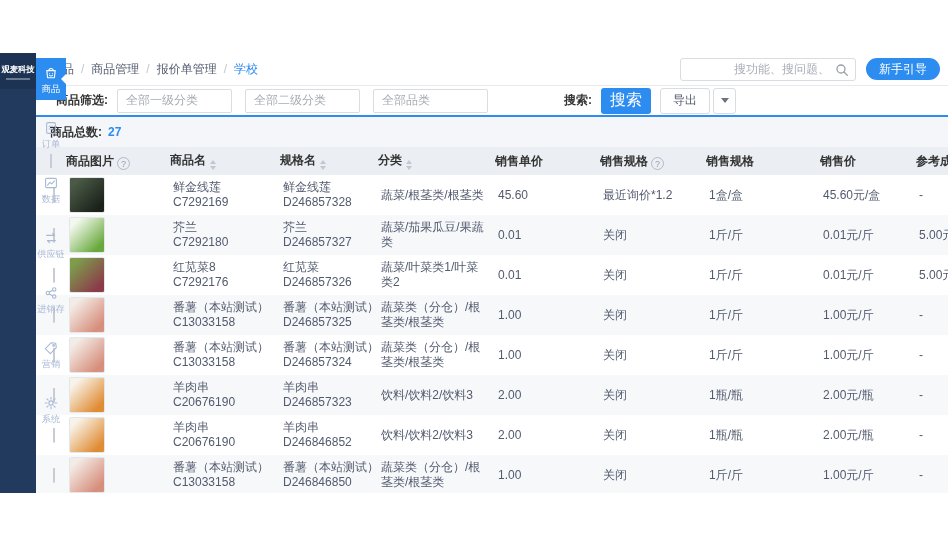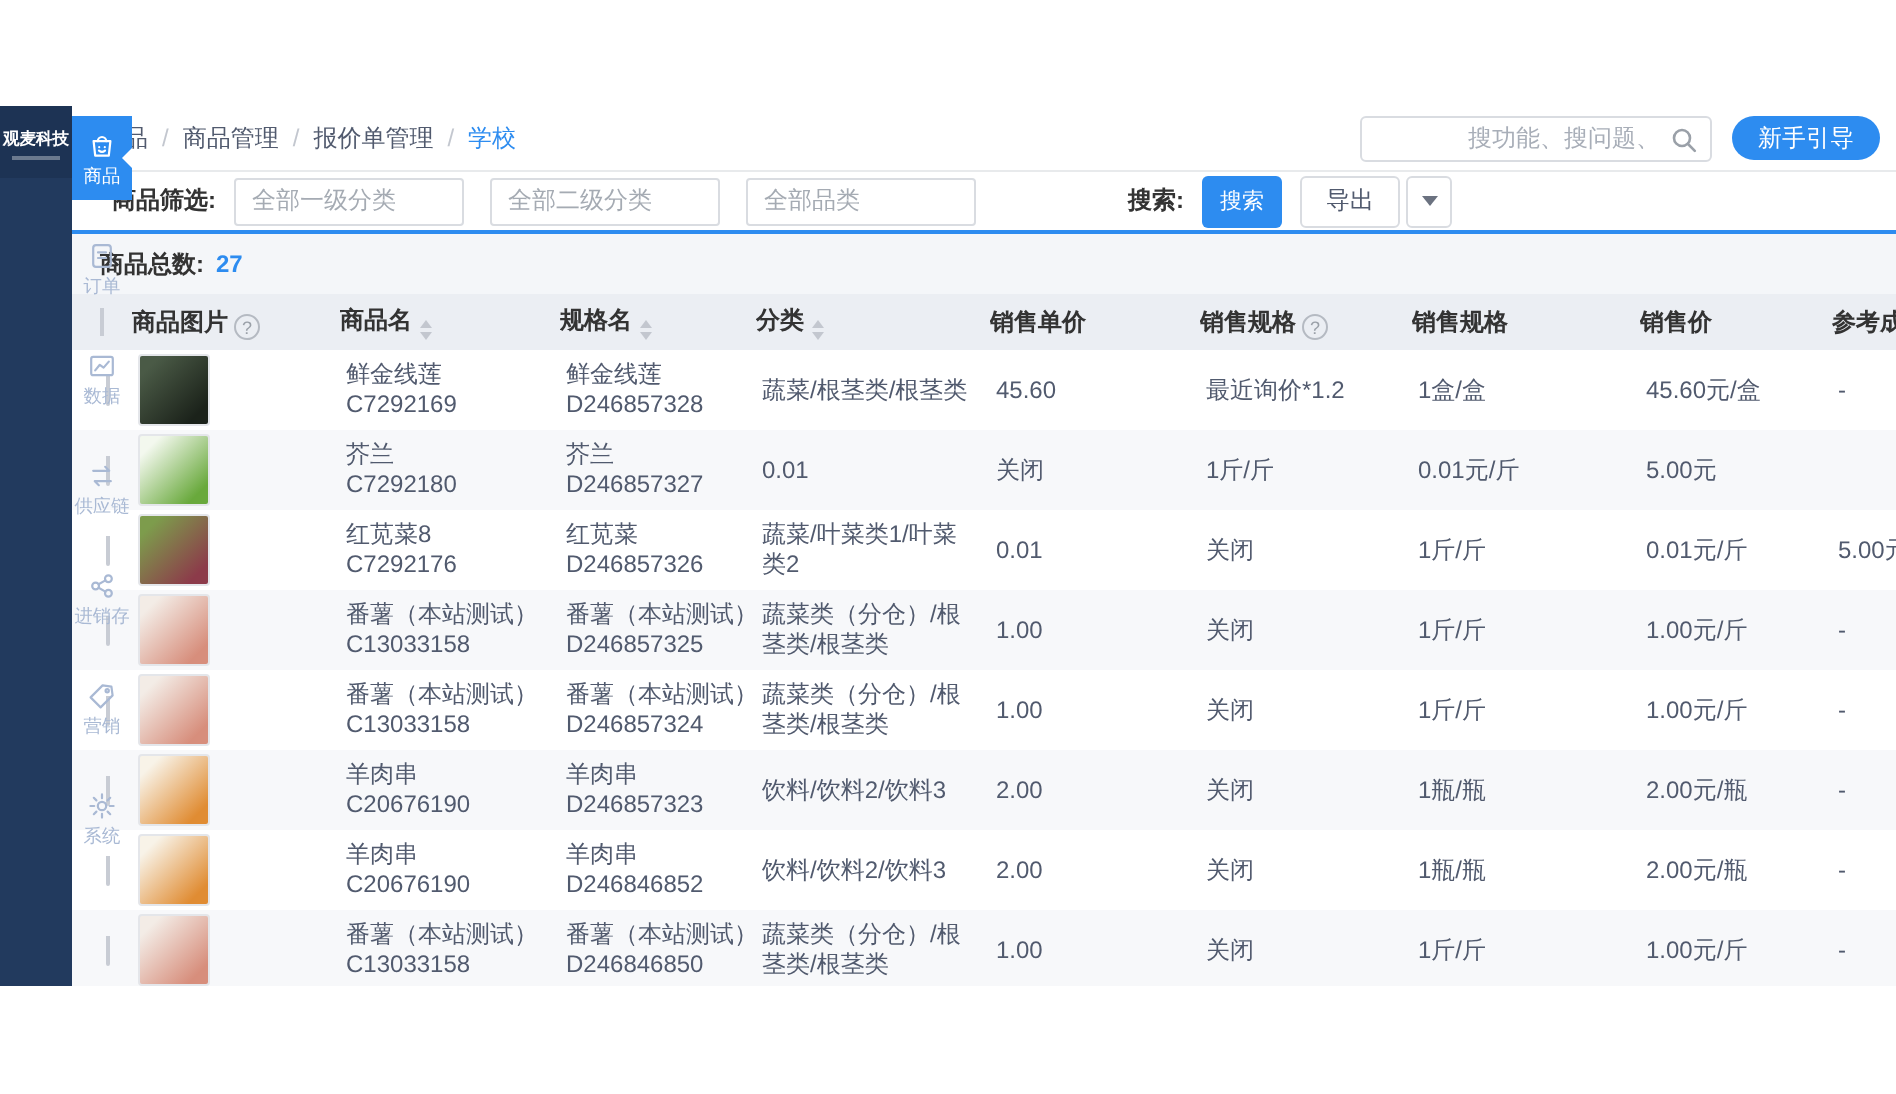--- a/index.html
+++ b/index.html
@@ -45,21 +45,21 @@
   .f-label { font-weight: bold; color: #333; margin-right: 9px; }
   .select { width: 115px; height: 24px; border: 1px solid #d9dce1; border-radius: 2px; background: #fff;
     display: flex; align-items: center; padding: 0 8px; color: #a5abb3; margin-right: 13px; cursor: pointer;
     white-space: nowrap; overflow: hidden; }
   .s-label { font-weight: bold; color: #333; margin: 0 9px 0 63px; }
   .search-input { width: 170px; height: 24px; border: 1px solid #d9dce1; border-radius: 2px; margin-right: 10px; }
   .search-input input { border: none; outline: none; width: 100%; height: 100%; padding: 0 8px; font-size: 12px;
     color: #515a6e; background: transparent; font-family: inherit; }
   .search-input input::placeholder { color: #a8aeb8; }
   .btn-primary { height: 26px; padding: 0 9px; background: #2d8cf0; color: #fff; border: none; border-radius: 3px;
-    font-size: 11px; margin-right: 9px; cursor: pointer; font-family: inherit; }
+    font-size: 16px; margin-right: 9px; cursor: pointer; font-family: inherit; }
   .btn-export { height: 26px; padding: 0 12px; background: #fff; border: 1px solid #d9dce1; border-radius: 3px;
     color: #515a6e; font-size: 12px; cursor: pointer; margin-right: 3px; font-family: inherit; text-align: right; }
   .btn-caret { height: 26px; width: 23px; background: #fff; border: 1px solid #d9dce1; border-radius: 3px;
     display: flex; align-items: center; justify-content: center; cursor: pointer; }
   .caret-down { width: 0; height: 0; border-left: 4px solid transparent; border-right: 4px solid transparent;
     border-top: 5px solid #6b7280; }
 
   .countbar { height: 30px; flex-shrink: 0; background: #f4f6f9; display: flex; align-items: center;
     padding-left: 14px; color: #333; font-weight: bold; }
   .count-num { color: #2d8cf0; margin-left: 6px; font-weight: bold; }
@@ -268,20 +268,21 @@
       <div class="thumb" style="background: linear-gradient(135deg, rgb(243, 248, 238) 15%, rgb(105, 169, 60) 85%);"></div>
     </div>
     <div class="td cell-2l">
       <div>芥兰</div>
       <div>C7292180</div>
     </div>
     <div class="td cell-2l">
       <div>芥兰</div>
       <div>D246857327</div>
     </div>
+    <div class="td">蔬菜/茄果瓜豆/果蔬类</div>
     <div class="td">0.01</div>
     <div class="td">关闭</div>
     <div class="td">1斤/斤</div>
     <div class="td">0.01元/斤</div>
     <div class="td">5.00元</div>
   </div>
 
   <div class="tr">
     <div class="td">
       <span class="checkbox"></span>

